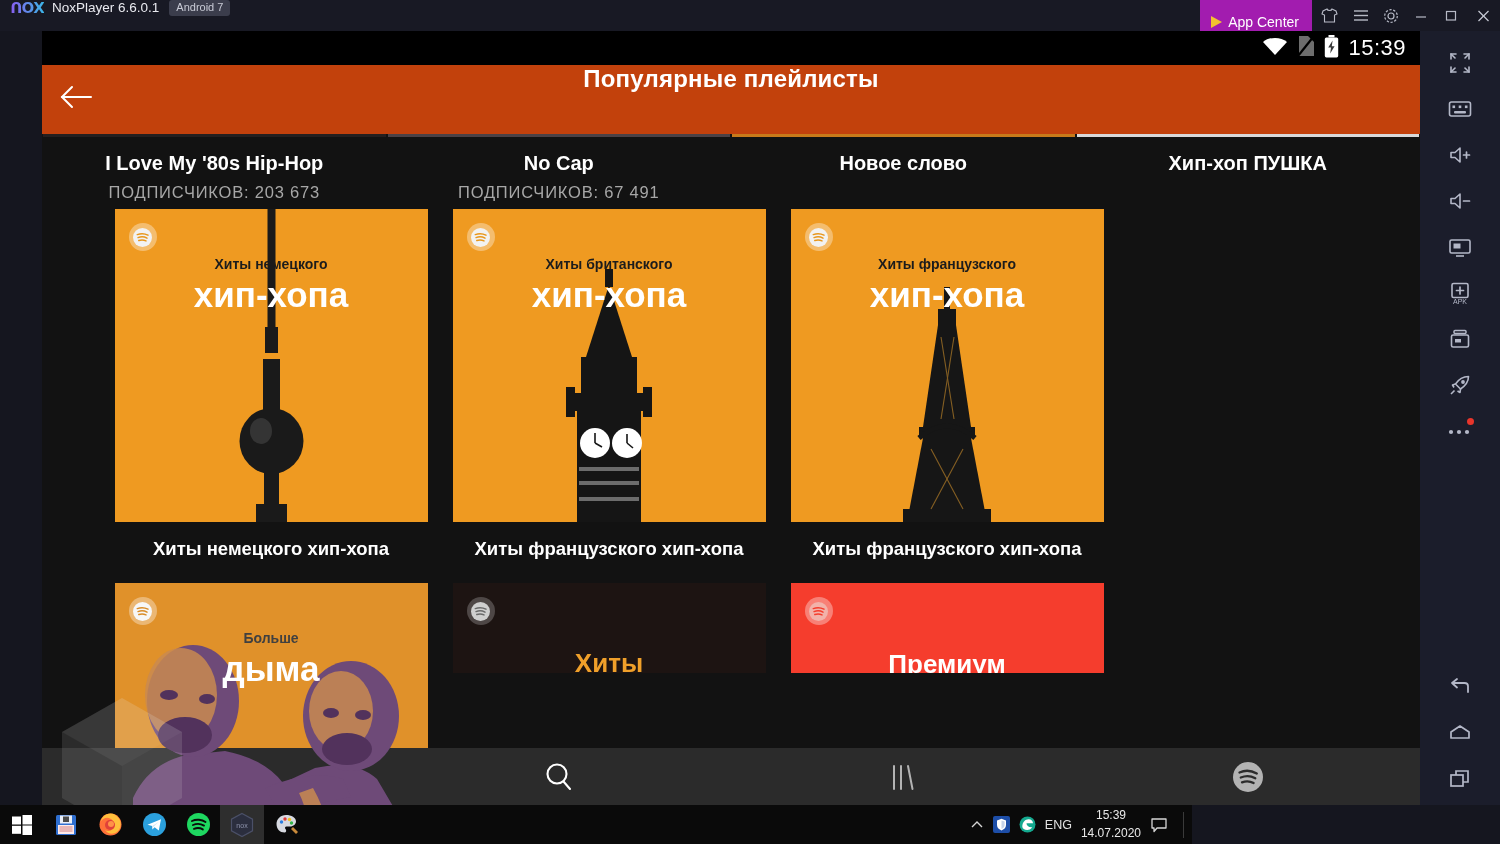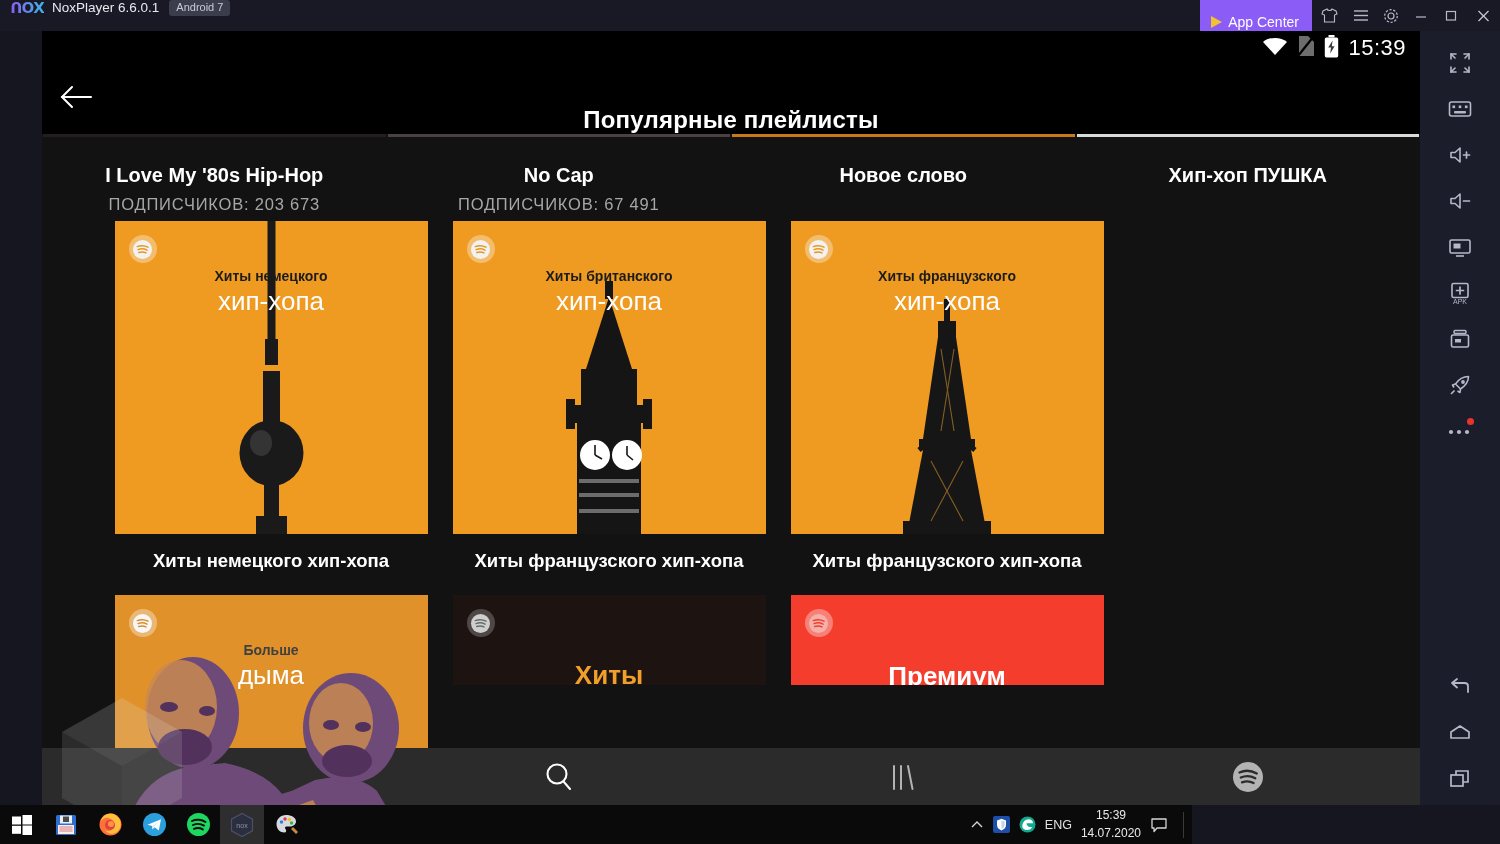--- a/index.html
+++ b/index.html
@@ -25,21 +25,21 @@
     -webkit-background-clip:text; background-clip:text; color:transparent;
   }
   .tb-title{ margin-left:8px; color:#e8e9ef; font-size:13.5px; }
   .tb-badge{
     margin-left:10px; padding:2px 7px 3px; border-radius:3px;
     background:#3b3d4c; color:#c9cbd6; font-size:11px; line-height:1;
   }
   .tb-right{ margin-left:auto; display:flex; align-items:center; height:31px; }
   .appcenter{
     display:flex; align-items:center; gap:6px;
-    background:#8b5cf6; height:31px; padding:12px 13px 0 11px;
+    background:#a21caf; height:31px; padding:12px 13px 0 11px;
     color:#fff; font-size:14px; cursor:pointer;
   }
   .play-tri{
     width:0;height:0;border-left:11px solid #f2c230;
     border-top:6px solid transparent;border-bottom:6px solid transparent;
   }
   .tb-ic{
     width:30px; height:31px; display:flex; align-items:center; justify-content:center;
     color:#b7bac6; cursor:pointer;
   }
@@ -51,35 +51,35 @@
     background:#121212; overflow:hidden;
   }
   .statusbar{
     height:34px; background:#000; display:flex; align-items:center;
     justify-content:flex-end; padding-right:14px; gap:9px;
   }
   .sb-time{ color:#fff; font-size:22px; font-weight:500; letter-spacing:.5px; }
 
   
   .sp-header{
-    position:relative; height:69px; background:#000000;
-    display:flex; align-items:flex-end;
+    position:relative; height:69px; background:#c2410c;
+    display:flex; align-items:flex-start;
   }
   .back-arrow{ position:absolute; left:18px; top:18px; cursor:pointer; }
   .sp-title{
     width:100%; text-align:center; color:#fff;
     font-size:24px; font-weight:bold; letter-spacing:.2px;
   }
 
   
   .dividers{ display:flex; height:3px; background:#121212; }
   .dividers > div{ flex:1; margin:0 1px; }
 
   
-  .titlerow{ display:flex; background:#121212; padding-top:24px; }
+  .titlerow{ display:flex; background:#121212; padding-top:12px; }
   .titlecell{ flex:1; text-align:center; padding:0 8px; }
   .pl-name{ color:#fff; font-size:20px; font-weight:bold; line-height:1.45; }
   .pl-subs{ color:#a7a7a7; font-size:16.5px; letter-spacing:.8px; margin-top:5px; }
 
   
   .grid{ display:flex; flex-wrap:wrap; background:#121212; padding:7px 60px 0; }
   .card{ width:338px; margin-right:0; }
   .art{
     position:relative; width:313px; height:313px; overflow:hidden;
     background:#ef9a21; margin:0 auto;
@@ -88,21 +88,21 @@
   .sp-badge{
     position:absolute; left:14px; top:14px; width:28px; height:28px;
     border-radius:50%; background:rgba(255,255,255,.35);
     display:flex; align-items:center; justify-content:center;
   }
   .art-txt{
     position:absolute; left:0; right:0; top:48px;
     text-align:center; line-height:1.12; z-index:3;
   }
   .art-l1{ font-size:14px; font-weight:bold; color:#1c1c1c; display:block; }
-  .art-l2{ font-size:26px; font-weight:normal; color:#fff; display:block; margin-top:2px; }
+  .art-l2{ font-size:35px; font-weight:bold; color:#fff; display:block; margin-top:2px; }
   .art-l1.lite{ color:#404040; font-weight:bold; }
   .caption{
     text-align:center; color:#fff; font-size:18.5px; font-weight:bold;
     margin-top:16px; margin-bottom:23px;
   }
 
   
   .mon{ position:absolute; left:0; right:0; bottom:0; height:100%; z-index:1; }
 
   

